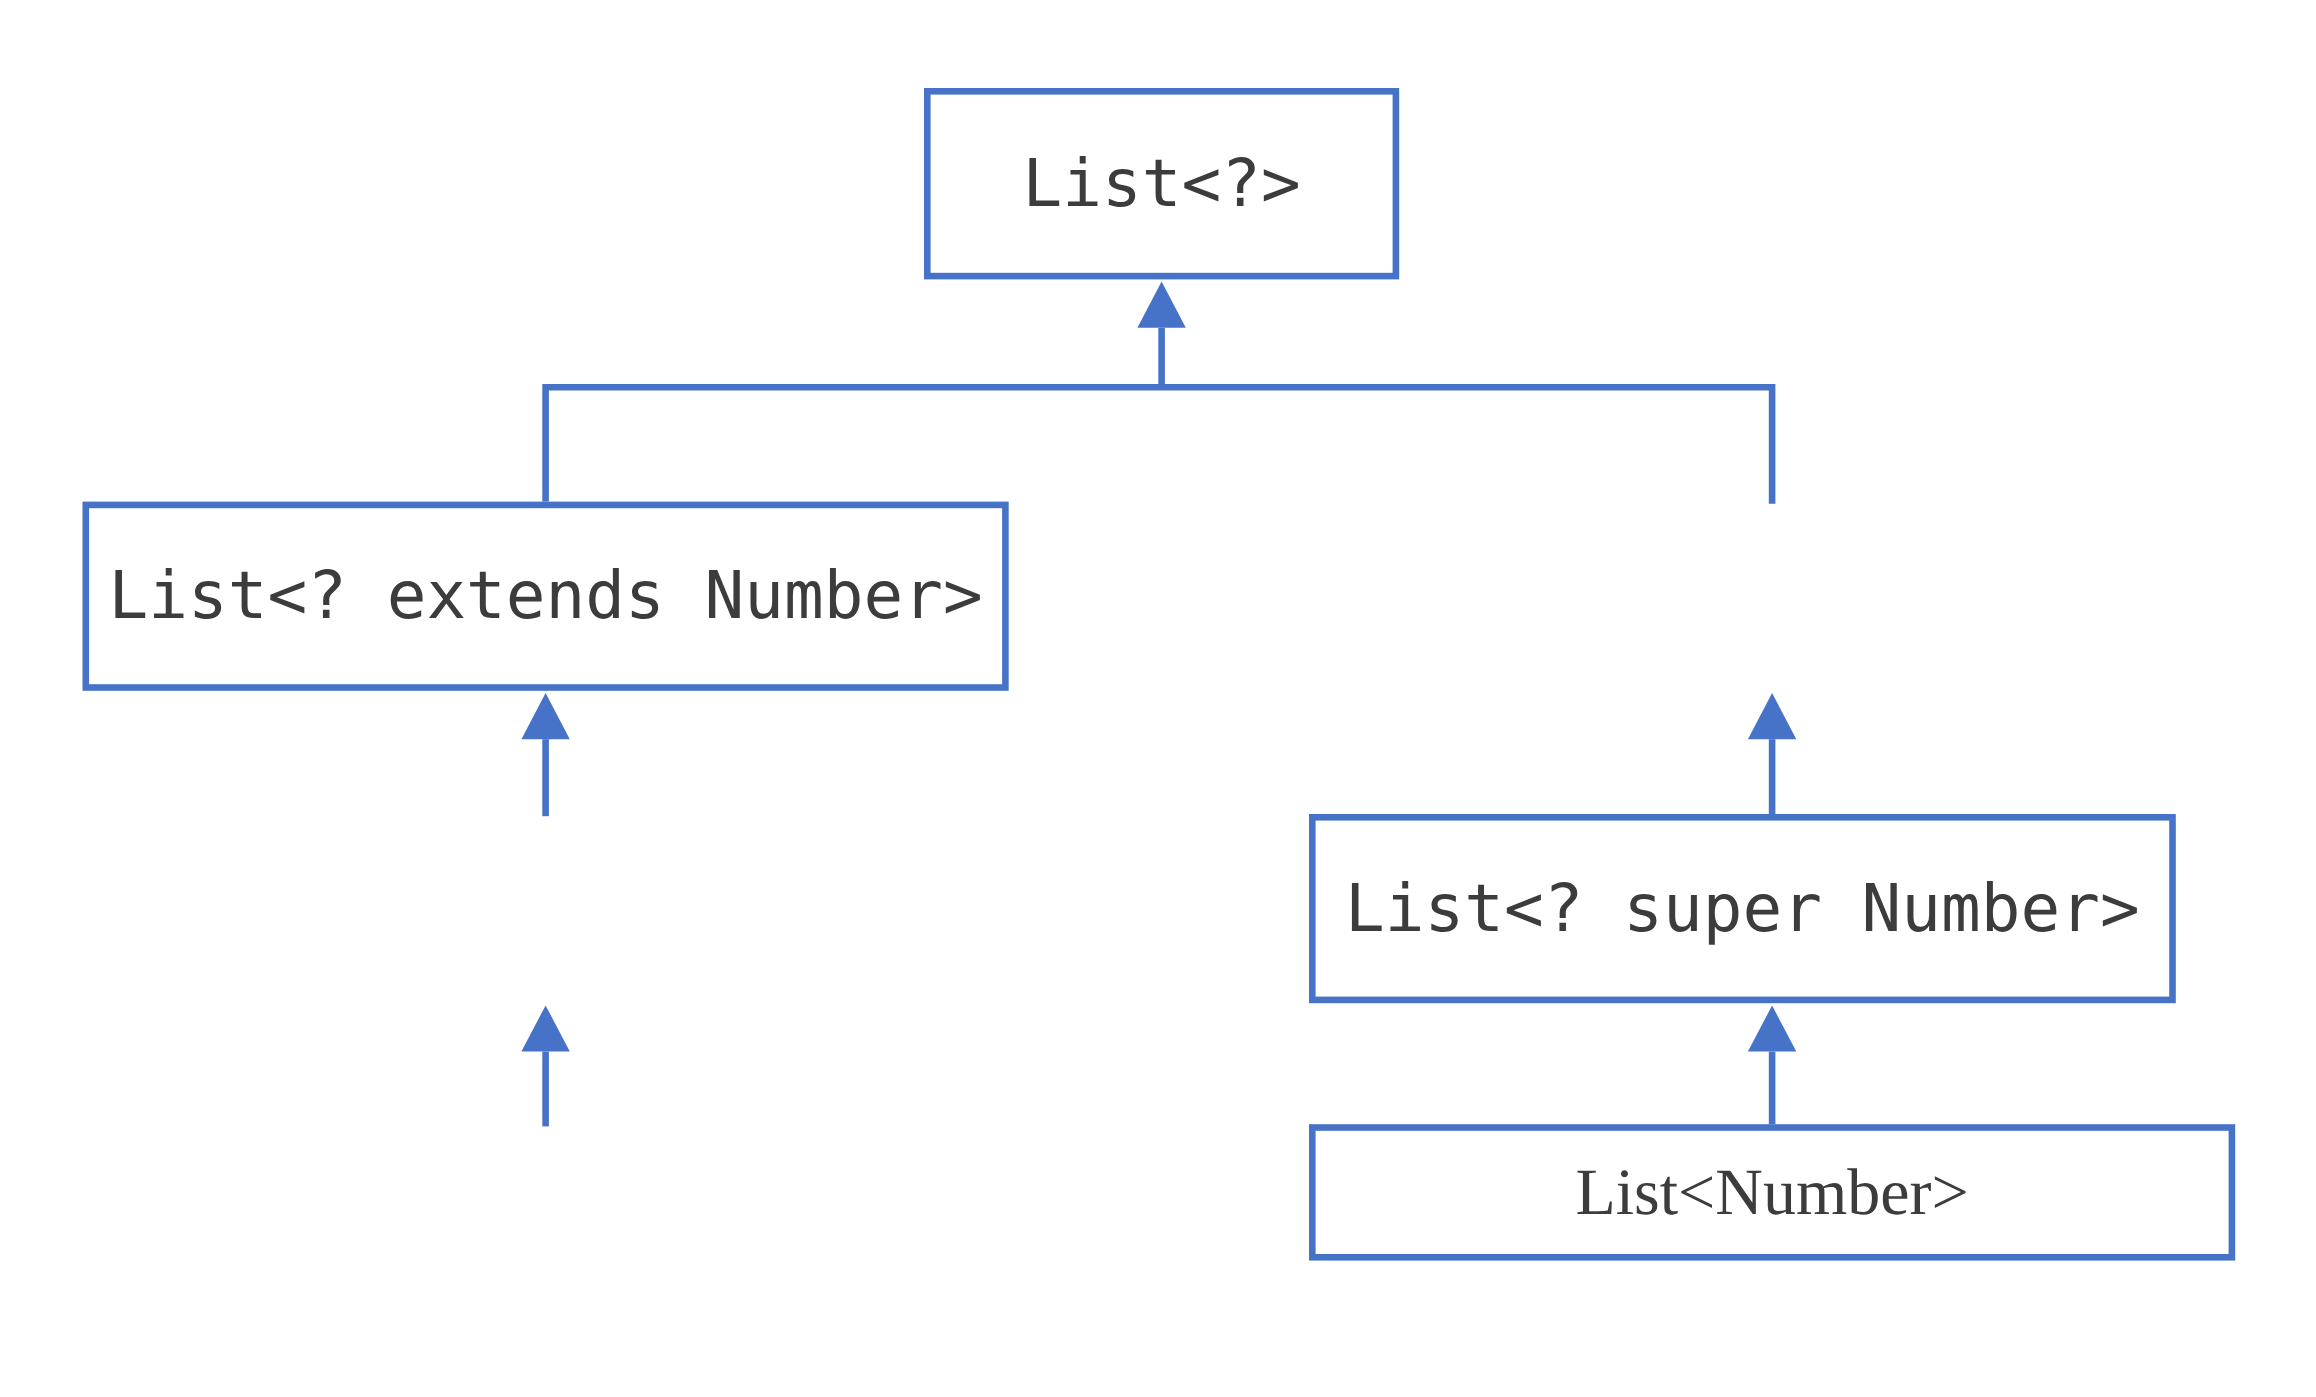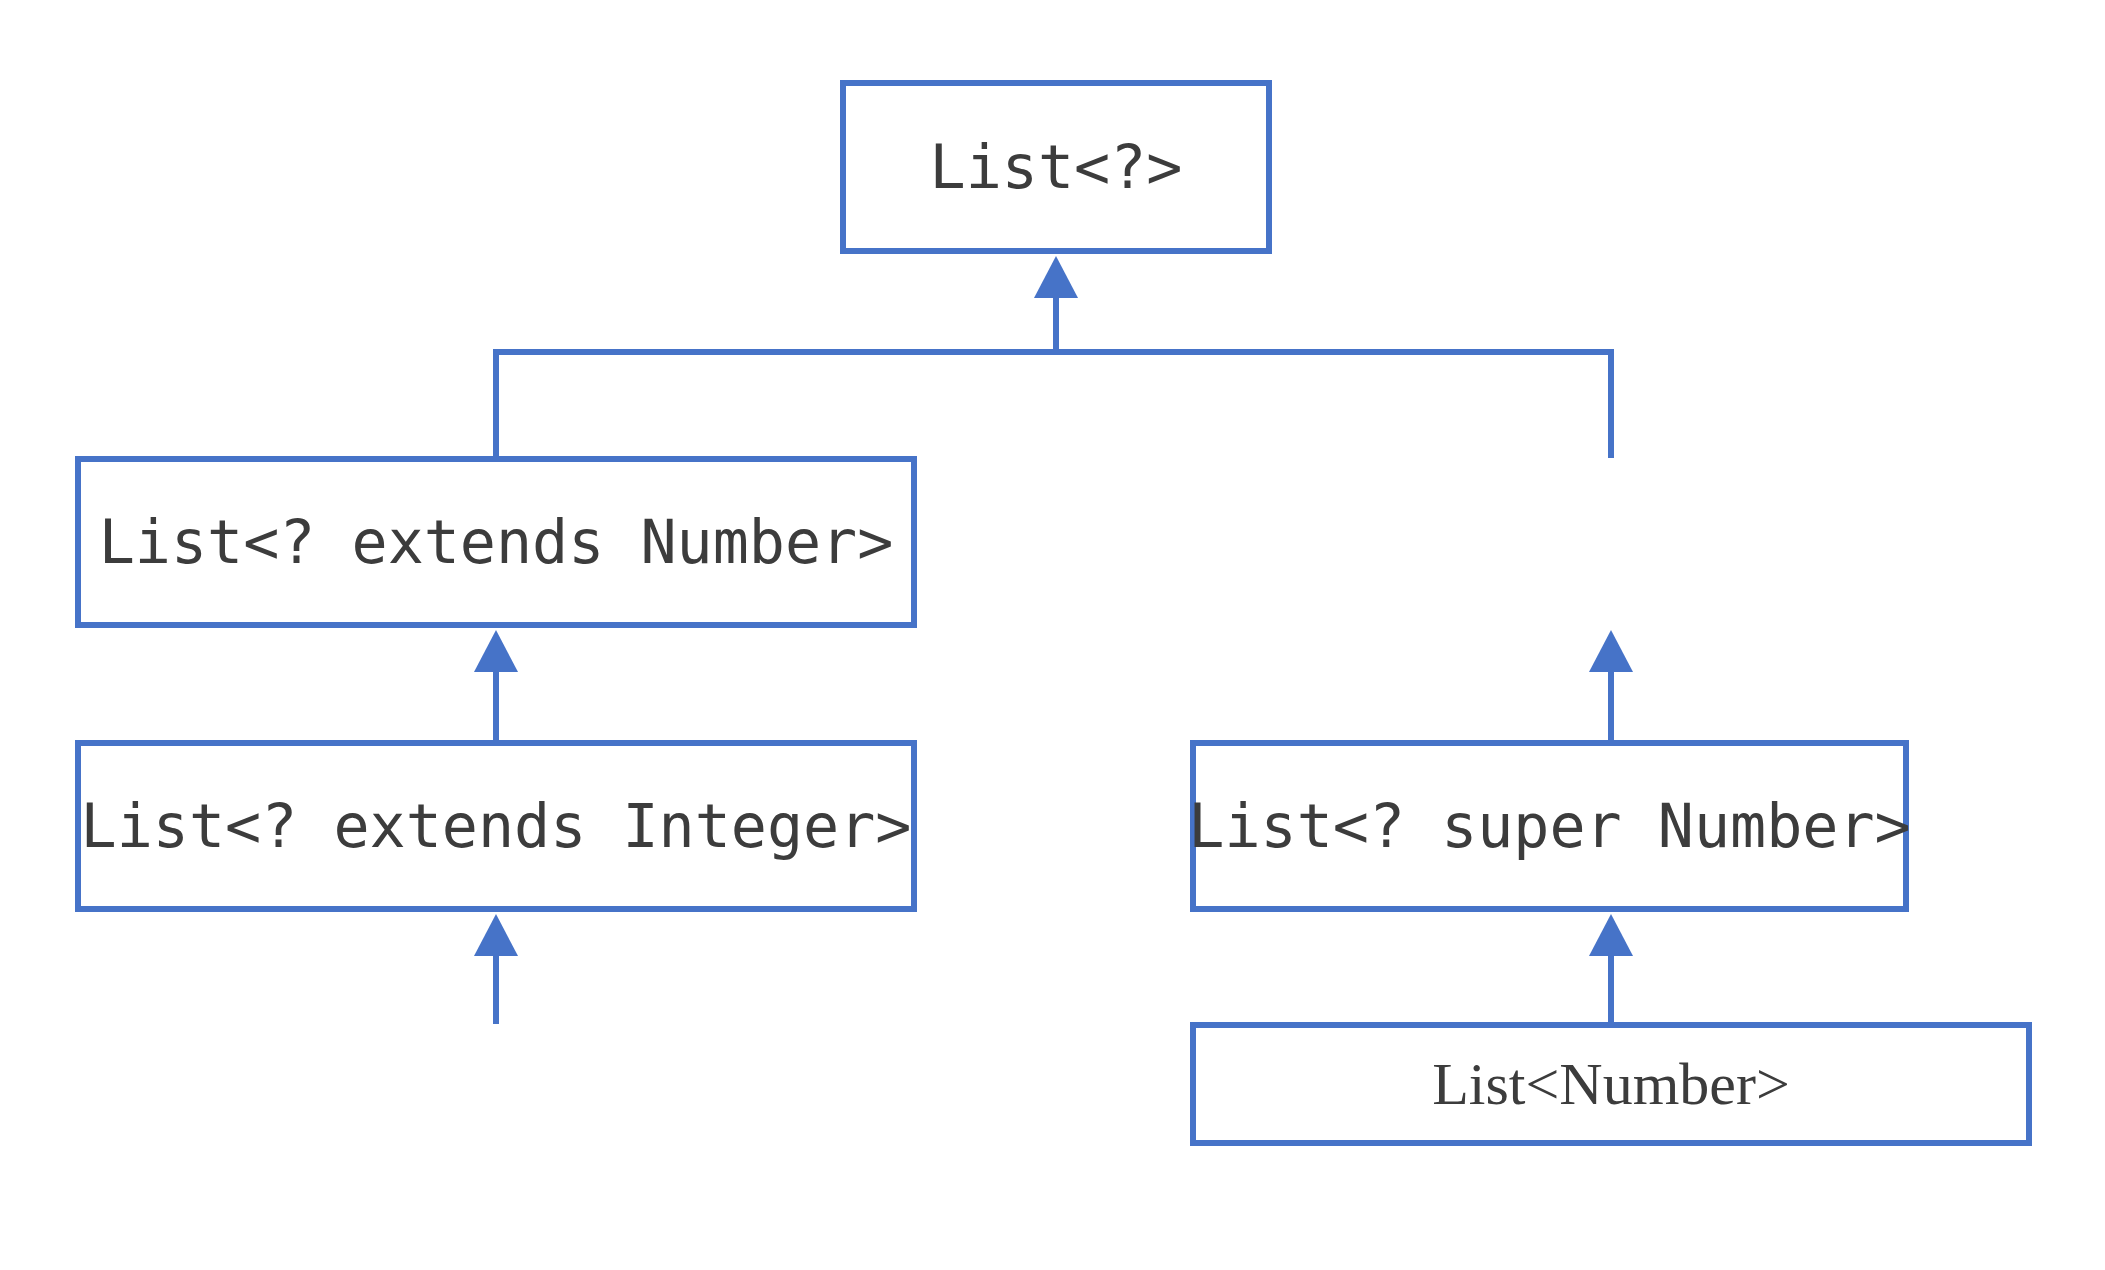--- a/index.html
+++ b/index.html
@@ -45,21 +45,21 @@
     color: var(--text, #3C3C3C);
     font-size: 60px;
     white-space: pre;
     line-height: 1;
   }
   
   #node-root            { left: 840px;  top: 80px;   width: 432px; height: 174px; }
   #node-extends-number  { left: 75px;   top: 456px;  width: 842px; height: 172px; }
   #node-super-integer   { left: 1190px; top: 456px;  width: 842px; height: 172px; }
   #node-extends-integer { left: 75px;   top: 740px;  width: 842px; height: 172px; }
-  #node-super-number    { left: 1190px; top: 740px;  width: 719px; height: 172px; }
+  #node-super-number    { left: 1190px; top: 740px;  width: 788px; height: 172px; }
   #node-list-integer    { left: 75px;   top: 1022px; width: 842px; height: 172px; }
   #node-list-number     { left: 1190px; top: 1022px; width: 842px; height: 124px; font-family: Liberation Serif, serif; }
 </style>
 </head>
 <body>
 
 <div class="canvas">
 
   <svg class="edges" viewBox="0 0 2105 1270" xmlns="http://www.w3.org/2000/svg">
 
@@ -95,23 +95,20 @@
 
   <div class="node" id="node-root">
     <span class="label">List&lt;?&gt;</span>
   </div>
 
   <div class="node" id="node-extends-number">
     <span class="label">List&lt;? extends Number&gt;</span>
   </div>
 
 
-  <div class="node" id="node-extends-integer">
-    <span class="label">List&lt;? extends Integer&gt;</span>
-  </div>
 
   <div class="node" id="node-super-number">
     <span class="label">List&lt;? super Number&gt;</span>
   </div>
 
 
   <div class="node" id="node-list-number">
     <span class="label">List&lt;Number&gt;</span>
   </div>
 

